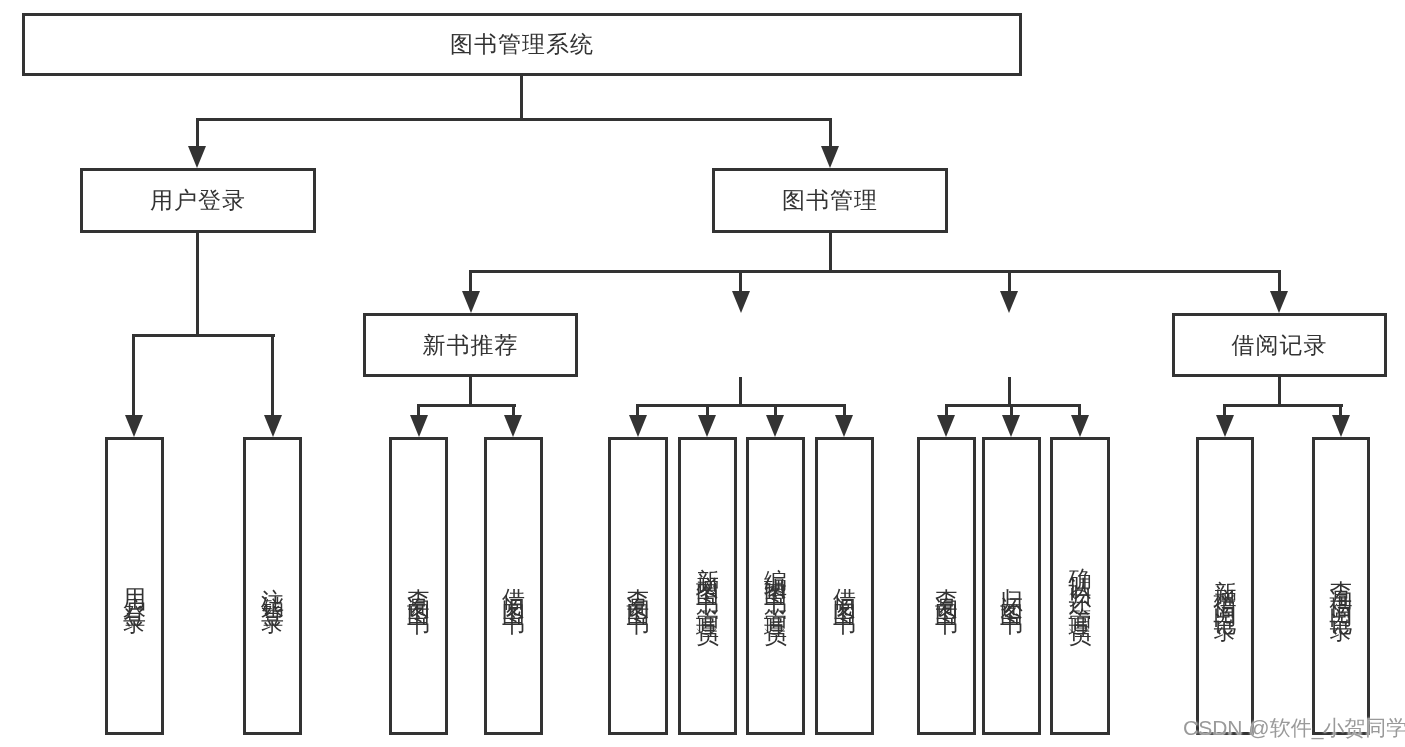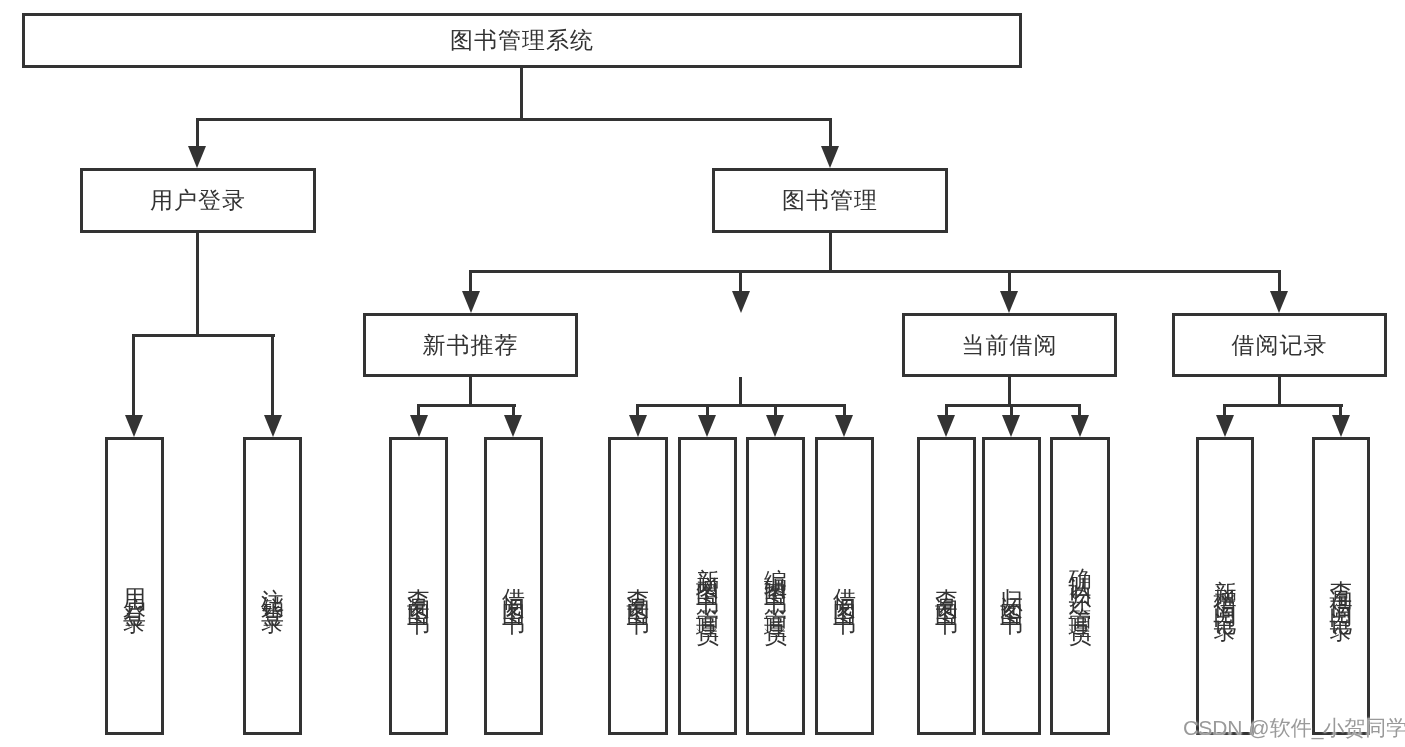--- a/index.html
+++ b/index.html
@@ -118,36 +118,33 @@
   <div class="arrow" style="left:629px;top:415px;"></div>
   <div class="arrow" style="left:698px;top:415px;"></div>
   <div class="arrow" style="left:766px;top:415px;"></div>
   <div class="arrow" style="left:835px;top:415px;"></div>
   <div class="arrow" style="left:937px;top:415px;"></div>
   <div class="arrow" style="left:1002px;top:415px;"></div>
   <div class="arrow" style="left:1071px;top:415px;"></div>
   <div class="arrow" style="left:1216px;top:415px;"></div>
   <div class="arrow" style="left:1332px;top:415px;"></div>
 
-  <div class="box" style="left:22px;top:13px;width:1000px;height:55px;">
+  <div class="box" style="left:22px;top:13px;width:1000px;height:63px;">
     <span class="hlabel">图书管理系统</span>
   </div>
 
   <div class="box" style="left:80px;top:168px;width:236px;height:65px;">
     <span class="hlabel">用户登录</span>
   </div>
   <div class="box" style="left:363px;top:313px;width:215px;height:64px;">
     <span class="hlabel">新书推荐</span>
   </div>
 
   <div class="box" style="left:712px;top:168px;width:236px;height:65px;">
     <span class="hlabel">图书管理</span>
-  </div>
-  <div class="box" style="left:902px;top:313px;width:215px;height:64px;">
-    <span class="hlabel">当前借阅</span>
   </div>
   <div class="box" style="left:1172px;top:313px;width:215px;height:64px;">
     <span class="hlabel">借阅记录</span>
   </div>
 
   <div class="box" style="left:105px;top:437px;width:59px;height:298px;">
     <span class="vlabel">用户登录</span>
   </div>
   <div class="box" style="left:243px;top:437px;width:59px;height:298px;">
     <span class="vlabel">注销登录</span>

